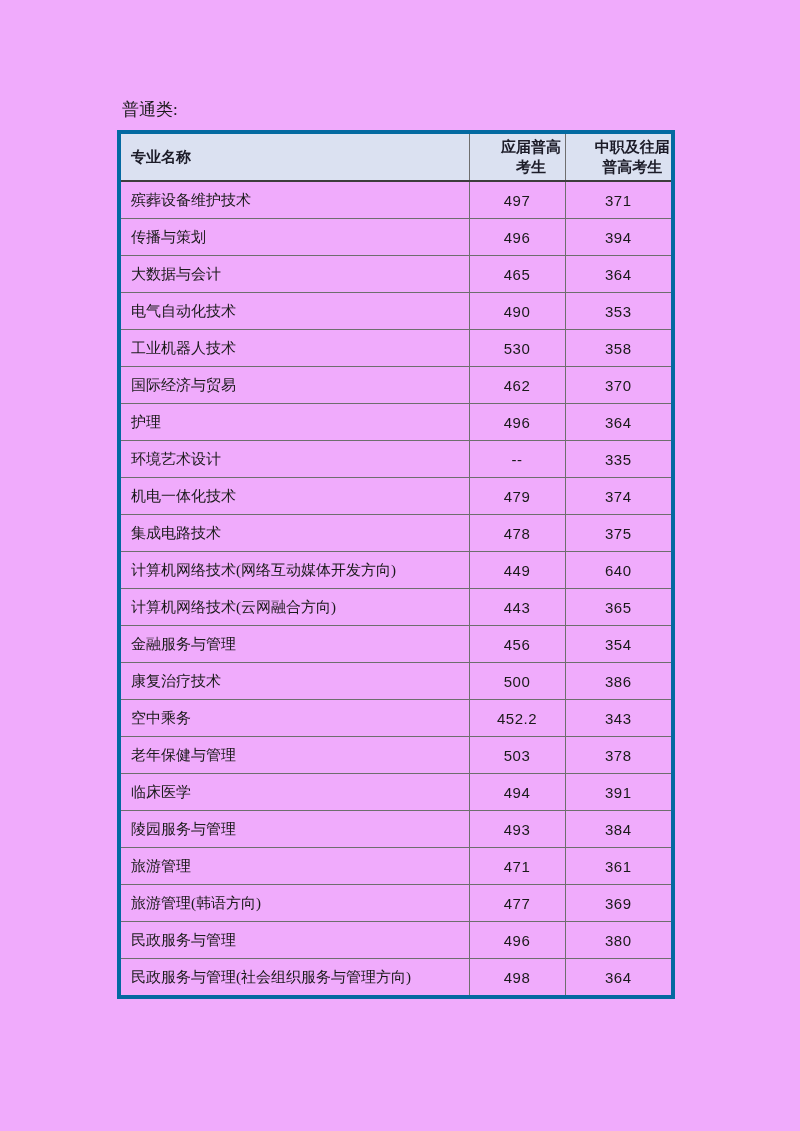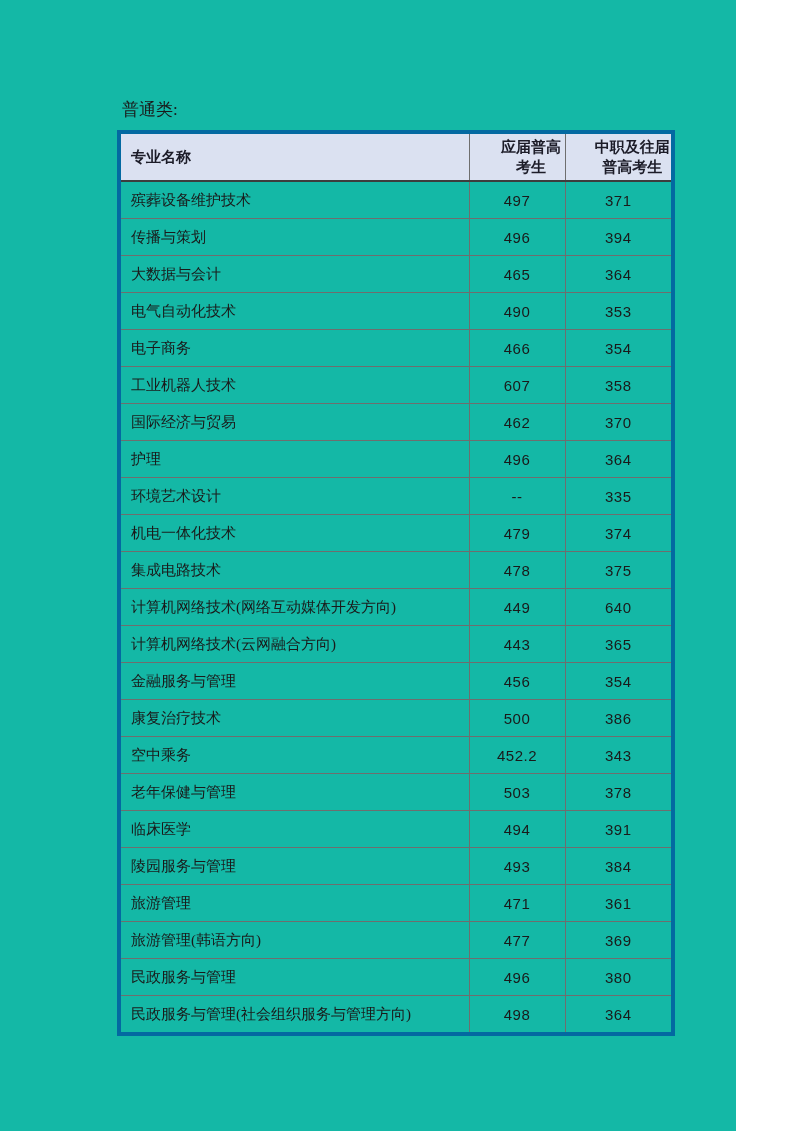--- a/index.html
+++ b/index.html
@@ -2,23 +2,23 @@
 <html><head>
 <meta charset="utf-8">
 <style>
   html, body {
     margin: 0;
     padding: 0;
     background: #ffffff;
   }
   .page {
     position: relative;
-    width: 736px;
+    width: 800px;
     height: 1131px;
-    background: #14b8a6;
+    background: #f0abfc;
     font-family: "Liberation Serif", serif;
     overflow: hidden;
   }
   .title {
     position: absolute;
     left: 122px;
     top: 99px;
     margin: 0;
     font-size: 17px;
     line-height: 1.25;
@@ -108,29 +108,24 @@
     <td class="num">465</td>
     <td class="num">364</td>
   </tr>
 
   <tr>
     <td class="col-major">电气自动化技术</td>
     <td class="num">490</td>
     <td class="num">353</td>
   </tr>
 
-  <tr>
-    <td class="col-major">电子商务</td>
-    <td class="num">466</td>
-    <td class="num">354</td>
-  </tr>
 
   <tr>
     <td class="col-major">工业机器人技术</td>
-    <td class="num">607</td>
+    <td class="num">530</td>
     <td class="num">358</td>
   </tr>
 
   <tr>
     <td class="col-major">国际经济与贸易</td>
     <td class="num">462</td>
     <td class="num">370</td>
   </tr>
 
   <tr>

